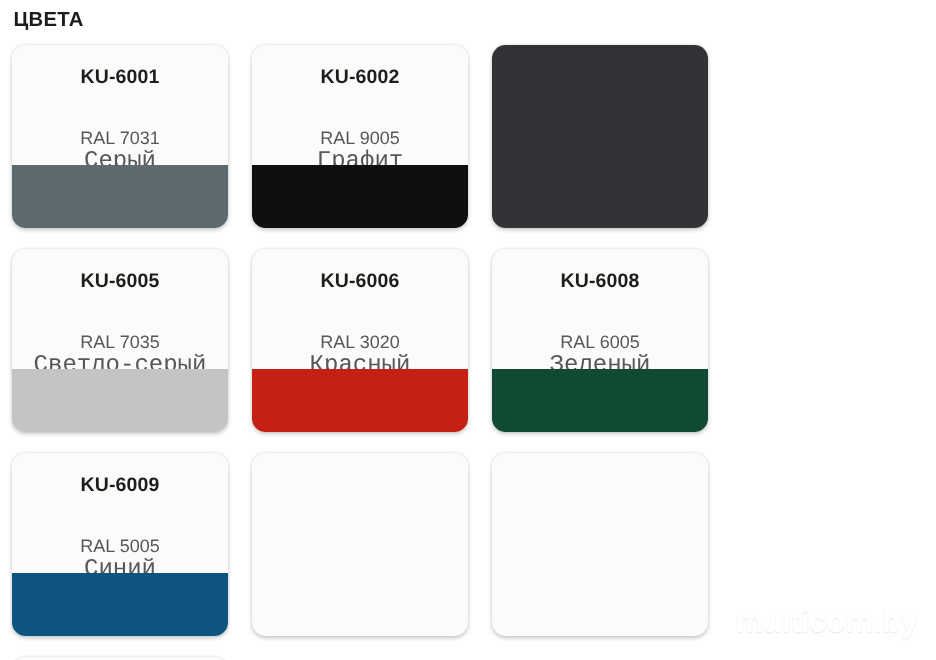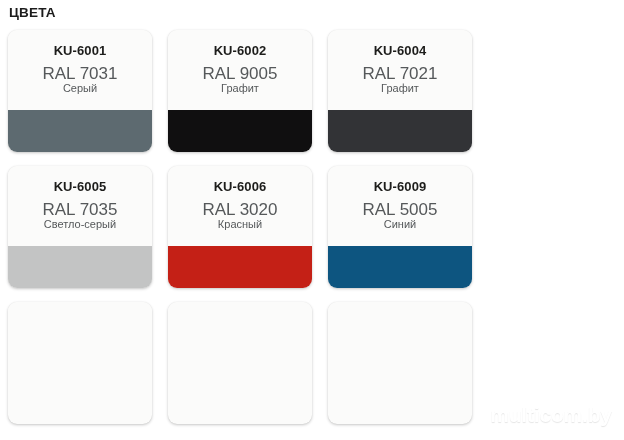--- a/index.html
+++ b/index.html
@@ -67,30 +67,32 @@
   .card-code {
     font-size: 13px;
     font-weight: bold;
     color: #1d1d1b;
     letter-spacing: 0.1px;
     line-height: 16px;
     margin-bottom: 7px;
     white-space: nowrap;
   }
   .card-ral {
-    font-size: 17px;
+    font-size: 12px;
     color: #55585a;
     line-height: 15px;
     white-space: nowrap;
+    margin-top: 19px;
   }
   .card-name {
-    font-size: 11px;
+    font-size: 16px;
     color: #55585a;
     line-height: 15px;
     white-space: nowrap;
+    font-family: Liberation Mono, monospace;
   }
   .swatch {
     flex: 1 1 auto;
     width: 100%;
     display: block;
   }
   .watermark {
     position: absolute;
     left: 478px;
     top: 398px;
@@ -129,42 +131,45 @@
       </div>
       <div class="card">
         <div class="card-info">
           <div class="card-code">KU-6002</div>
           <div class="card-ral">RAL 9005</div>
           <div class="card-name">Графит</div>
         </div>
         <div class="swatch" style="background: rgb(16, 15, 16);"></div>
       </div>
       <div class="card">
-        <div class="card-info">
-          <div class="card-code">KU-6004</div>
-          <div class="card-ral">RAL 7021</div>
-          <div class="card-name">Графит</div>
-        </div>
         <div class="swatch" style="background: rgb(50, 51, 54);"></div>
       </div>
       <div class="card">
         <div class="card-info">
           <div class="card-code">KU-6005</div>
           <div class="card-ral">RAL 7035</div>
           <div class="card-name">Светло-серый</div>
         </div>
         <div class="swatch" style="background: rgb(195, 196, 196);"></div>
       </div>
       <div class="card">
         <div class="card-info">
           <div class="card-code">KU-6006</div>
           <div class="card-ral">RAL 3020</div>
           <div class="card-name">Красный</div>
         </div>
         <div class="swatch" style="background: rgb(196, 32, 22);"></div>
+      </div>
+      <div class="card">
+        <div class="card-info">
+          <div class="card-code">KU-6008</div>
+          <div class="card-ral">RAL 6005</div>
+          <div class="card-name">Зеленый</div>
+        </div>
+        <div class="swatch" style="background: rgb(16, 74, 51);"></div>
       </div>
       <div class="card">
         <div class="card-info">
           <div class="card-code">KU-6009</div>
           <div class="card-ral">RAL 5005</div>
           <div class="card-name">Синий</div>
         </div>
         <div class="swatch" style="background: rgb(13, 85, 128);"></div>
       </div>
       <div class="card">

